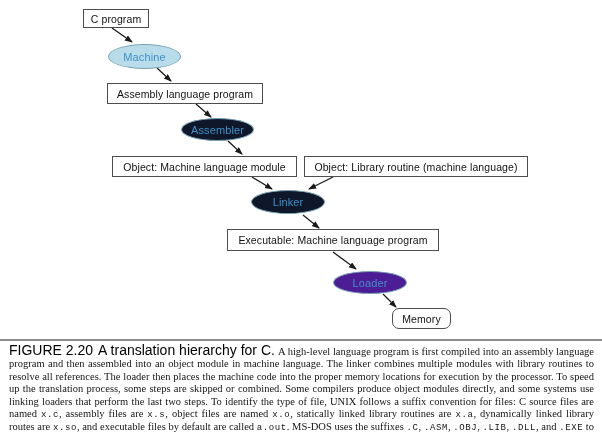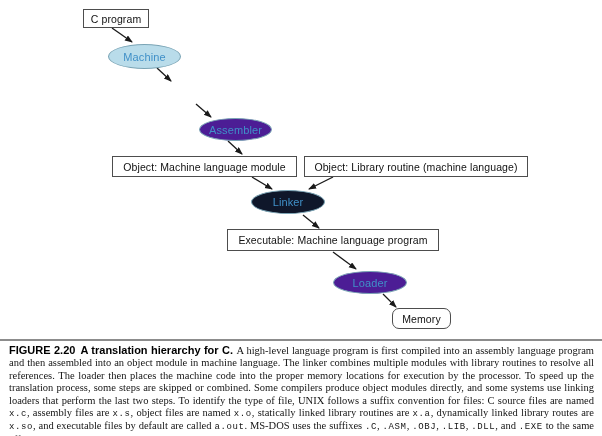--- a/index.html
+++ b/index.html
@@ -53,22 +53,22 @@
     width: 585px;
     margin: 0;
     font-family: "Liberation Serif", serif;
     font-size: 10.5px;
     line-height: 12.4px;
     text-align: justify;
     color: #141414;
   }
   .cap-label, .cap-title {
     font-family: "Liberation Sans", sans-serif;
-    font-weight: bold;
-    font-size: 11px;
+    font-weight: normal;
+    font-size: 14px;
     color: #000000;
   }
   .cap-label { margin-right: 5px; }
   .cap-title { margin-right: 1px; }
   .mono {
     font-family: "Liberation Mono", monospace;
     font-size: 9px;
     letter-spacing: 0.6px;
   }
 </style>
@@ -90,21 +90,22 @@
         <line x1="228" y1="141" x2="242" y2="154" stroke="#1a1a1a" stroke-width="1.3" marker-end="url(#ah)"></line>
         <line x1="252" y1="177" x2="272" y2="189" stroke="#1a1a1a" stroke-width="1.3" marker-end="url(#ah)"></line>
         <line x1="333" y1="177" x2="309" y2="189" stroke="#1a1a1a" stroke-width="1.3" marker-end="url(#ah)"></line>
         <line x1="303" y1="215" x2="319" y2="228" stroke="#1a1a1a" stroke-width="1.3" marker-end="url(#ah)"></line>
         <line x1="333" y1="252" x2="356" y2="269" stroke="#1a1a1a" stroke-width="1.3" marker-end="url(#ah)"></line>
         <line x1="383" y1="294" x2="396" y2="307" stroke="#1a1a1a" stroke-width="1.3" marker-end="url(#ah)"></line>
       </svg>
 
   <div class="node box" style="left: 83px; top: 9px; width: 66px; height: 19px; border-color: rgb(77, 77, 77); color: rgb(17, 17, 17);">C program</div>
       <div class="node ellipse" style="left: 108px; top: 44px; width: 73px; height: 25px; background: rgb(185, 220, 234); border: 1px solid rgb(122, 164, 181); color: rgb(64, 144, 200);">Machine</div>
-      <div class="node ellipse" style="left: 199px; top: 118px; width: 73px; height: 23px; background: #4c1d95; border: 1px solid rgb(122, 164, 181); color: rgb(64, 144, 200);">Assembler</div>
+      <div class="node box" style="left: 107px; top: 83px; width: 156px; height: 21px; border-color: rgb(77, 77, 77); color: rgb(17, 17, 17);">Assembly language program</div>
+      <div class="node ellipse" style="left: 181px; top: 118px; width: 73px; height: 23px; background: #0f172a; border: 1px solid rgb(122, 164, 181); color: rgb(64, 144, 200);">Assembler</div>
       <div class="node box" style="left: 112px; top: 156px; width: 185px; height: 21px; border-color: rgb(77, 77, 77); color: rgb(17, 17, 17);">Object: Machine language module</div>
       <div class="node box" style="left: 304px; top: 156px; width: 224px; height: 21px; border-color: rgb(77, 77, 77); color: rgb(17, 17, 17);">Object: Library routine (machine language)</div>
       <div class="node ellipse" style="left: 251px; top: 190px; width: 74px; height: 24px; background: #0f172a; border: 1px solid rgb(122, 164, 181); color: rgb(64, 144, 200);">Linker</div>
       <div class="node box" style="left: 227px; top: 229px; width: 212px; height: 22px; border-color: rgb(77, 77, 77); color: rgb(17, 17, 17);">Executable: Machine language program</div>
       <div class="node ellipse" style="left: 333px; top: 271px; width: 74px; height: 23px; background: #4c1d95; border: 1px solid rgb(122, 164, 181); color: rgb(64, 144, 200);">Loader</div>
       <div class="node box" style="left: 392px; top: 308px; width: 59px; height: 21px; border-color: rgb(77, 77, 77); color: rgb(17, 17, 17); border-radius: 7px;">Memory</div>
     </div>
 
   <div class="rule" style="background: rgb(140, 140, 140);"></div>
 

